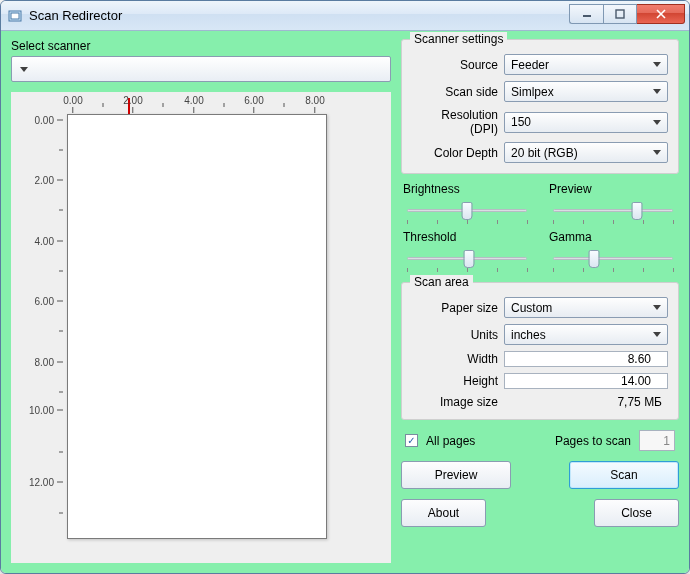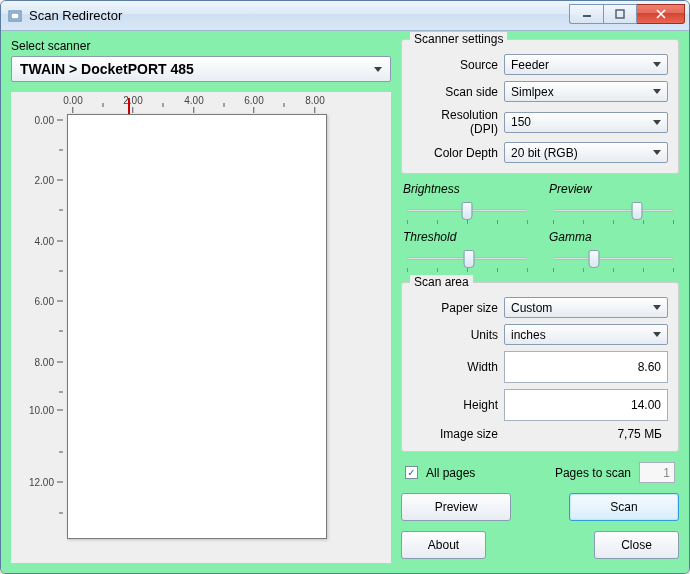--- a/index.html
+++ b/index.html
@@ -207,21 +207,20 @@
     align-items:center;
     justify-content:space-between;
     padding:0 6px;
   }
   .sliders {
     display:grid;
     grid-template-columns: 1fr 1fr;
     gap: 4px 18px;
     margin-bottom:8px;
     padding: 0 2px;
-    font-style: italic;
   }
   .slider-block .sl-label { margin-bottom:4px; }
   .slider-track {
     height: 20px;
     position:relative;
     margin: 0 4px;
   }
   .slider-track .track {
     position:absolute;
     left:0;right:0;top:9px;height:3px;
@@ -241,25 +240,25 @@
   .slider-ticks {
     position:relative;
     height:6px;
     margin:0 4px;
   }
   .slider-ticks span {
     position:absolute;top:0;width:1px;height:4px;background:#888;
   }
   .textinput {
     flex:1;
-    height:32px;
+    height:16px;
     border:1px solid #a8b2bf;
     background:#fff;
     text-align:right;
-    padding:0 6px;
+    padding:0 16px;
     display:flex;align-items:center;justify-content:flex-end;
   }
   .pages-row {
     display:flex;
     align-items:center;
     gap:8px;
     padding: 2px 4px 8px;
   }
   .checkbox {
     width:13px;height:13px;border:1px solid #7a8ca0;background:#fff;display:flex;align-items:center;justify-content:center;color:#2a5faa;font-size:10px;
@@ -315,21 +314,20 @@
           </svg>
         </div>
     </div>
   </div>
 
   <div class="content">
 
     <div class="left">
       <div class="label">Select scanner</div>
       <div class="scanner-combo">
-        <span>TWAIN &gt; DocketPORT 485</span>
         <span class="combo-arrow"></span>
       </div>
 
       <div class="preview-area">
         <div class="ruler-h">
           <div class="cursor-mark-h" style="left:61px"></div>
           <div class="tick" style="left:6px"><span>0.00</span><span class="mark"></span></div>
           <div class="tick minor" style="left:36px">
               <span class="mark"></span>
             </div>

